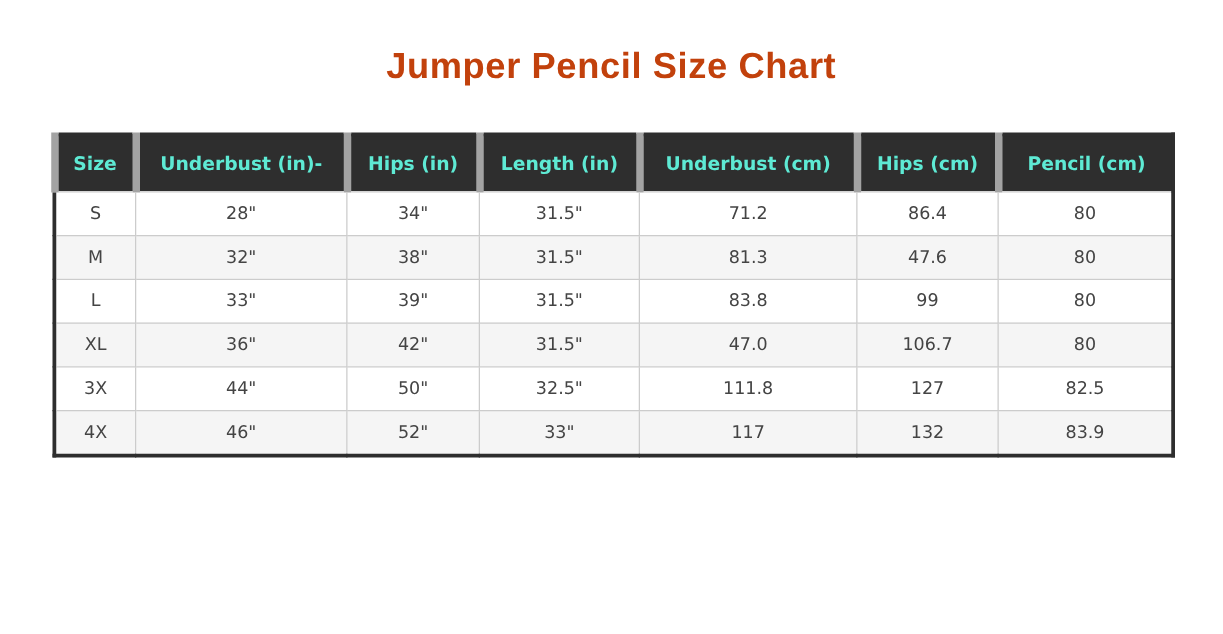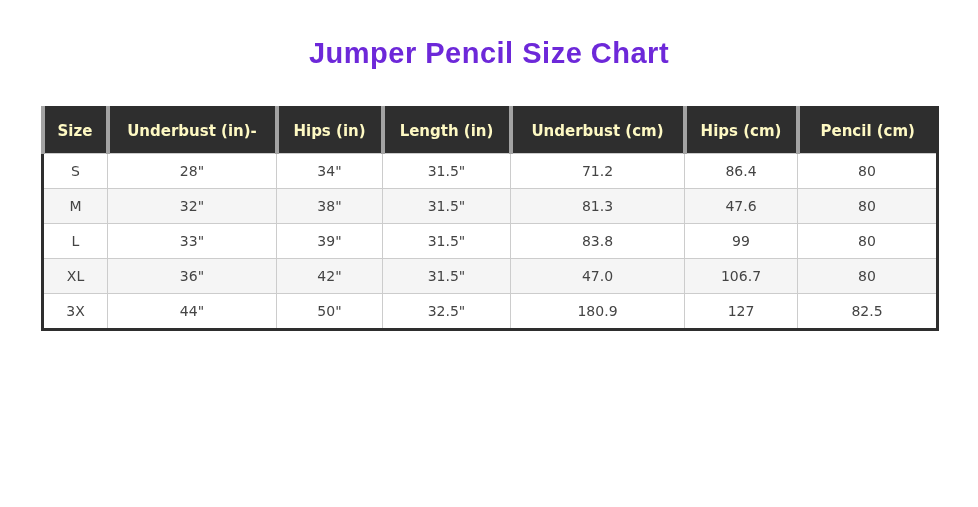--- a/index.html
+++ b/index.html
@@ -12,42 +12,42 @@
     height: 507px;
     font-family: "DejaVu Sans", sans-serif;
     overflow: hidden;
   }
   h1.page-title {
     margin: 38px 0 0 0;
     text-align: center;
     font-family: "Liberation Sans", sans-serif;
     font-size: 29px;
     font-weight: bold;
-    color: #6d28d9;
+    color: #c2410c;
     letter-spacing: 0.5px;
     line-height: 1.1;
   }
   .table-wrap {
     width: 897px;
     margin: 36px auto 0 auto;
   }
   table.size-chart {
     width: 100%;
     border-collapse: collapse;
     border: 3px solid #2e2e2e;
     table-layout: fixed;
   }
   table.size-chart thead th {
     background: #2e2e2e;
-    color: #fef9c3;
+    color: #5eead4;
     font-size: 15px;
     font-weight: bold;
     text-align: center;
     padding: 13px 6px;
-    border-left: 4px solid #a3a3a3;
+    border-left: 6px solid #a3a3a3;
     border-right: 1px solid #c9c9c9;
     white-space: nowrap;
   }
   table.size-chart tbody td {
     background: #ffffff;
     color: #444444;
     font-size: 14px;
     text-align: center;
     vertical-align: middle;
     padding: 9px 6px;
@@ -120,19 +120,28 @@
         <td>31.5"</td>
         <td>47.0</td>
         <td>106.7</td>
         <td>80</td>
       </tr>
       <tr>
         <td>3X</td>
         <td>44"</td>
         <td>50"</td>
         <td>32.5"</td>
-        <td>180.9</td>
+        <td>111.8</td>
         <td>127</td>
         <td>82.5</td>
+      </tr>
+      <tr>
+        <td>4X</td>
+        <td>46"</td>
+        <td>52"</td>
+        <td>33"</td>
+        <td>117</td>
+        <td>132</td>
+        <td>83.9</td>
       </tr>
     </tbody>
   </table>
 </div>
 
 </body></html>

